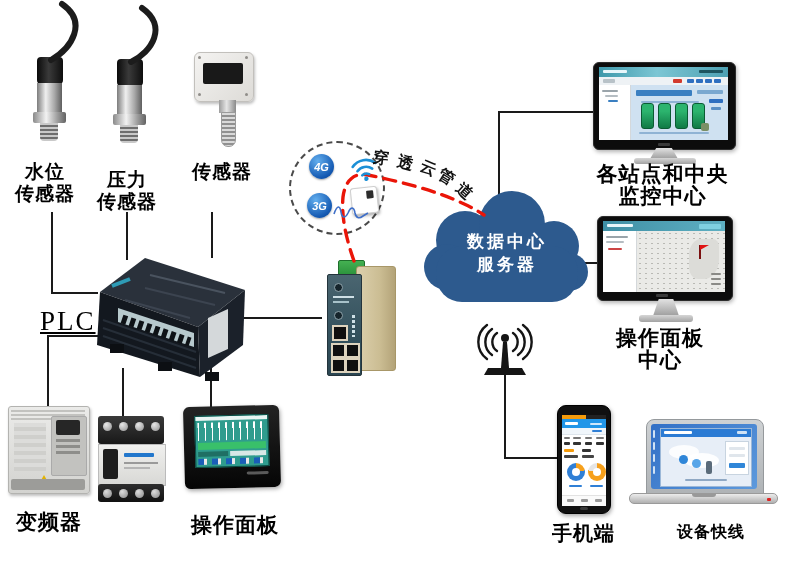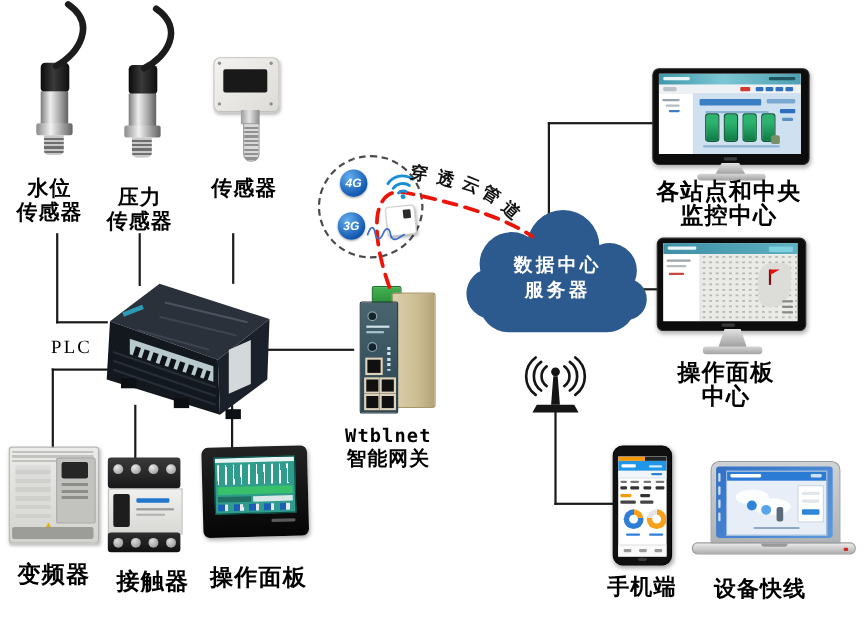--- a/index.html
+++ b/index.html
@@ -8,21 +8,21 @@
   .abs{position:absolute;}
   svg.layer{position:absolute;left:0;top:0;pointer-events:none;}
   
   .cline{position:absolute;background:#1a1a1a;}
   
   .lbl{position:absolute;color:#000;font-weight:700;text-align:center;letter-spacing:1px;}
   .lbl .ln{display:block;}
   .s-lbl{font-size:19px;line-height:22px;}
   .b-lbl{font-size:21px;line-height:24px;}
   .m-lbl{font-size:21px;line-height:21.5px;}
-  .plc-lbl{font-family:"Liberation Serif",serif;font-size:17px;font-weight:400;letter-spacing:2px;}
+  .plc-lbl{font-family:"Liberation Serif",serif;font-size:27px;font-weight:400;letter-spacing:2px;text-decoration:underline;}
   .gw-l1{font-family:"DejaVu Sans Mono","Liberation Mono",monospace;font-size:17px;font-weight:700;letter-spacing:1px;}
   .gw-l2{font-size:18px;line-height:21px;}
   .cloud-lbl{color:#fff;font-size:17px;line-height:23px;letter-spacing:3px;font-weight:700;text-align:center;}
   .tchar{position:absolute;font-size:16px;font-weight:700;color:#111;}
   
   .cap{position:absolute;background:linear-gradient(90deg,#0a0a0a,#3a3a3a 45%,#0e0e0e);border-radius:4px;}
   .sbody{position:absolute;background:linear-gradient(90deg,#7c7c7c,#efefef 35%,#a8a8a8 70%,#5f5f5f);}
   .hex{position:absolute;background:linear-gradient(90deg,#8a8a8a,#f2f2f2 40%,#9b9b9b 75%,#636363);border-radius:2px;}
   .thread{position:absolute;background:repeating-linear-gradient(180deg,#c9c9c9 0 2px,#6e6e6e 2px 4px);border-radius:0 0 4px 4px;}
   .th-box{position:absolute;background:linear-gradient(135deg,#f4f3f1,#dddbd7);border:1px solid #c2c0bc;border-radius:6px;box-shadow:1px 2px 3px rgba(0,0,0,.25);}
@@ -377,42 +377,35 @@
   </div>
   <div class="lbl s-lbl" style="left:178px;top:160px;width:88px;">
     <span class="ln">传感器</span>
   </div>
   <div class="lbl plc-lbl" style="left:40px;top:306px;width:50px;">
     <span>PLC</span>
   </div>
   <div class="lbl b-lbl" style="left:5px;top:510px;width:88px;">
     <span>变频器</span>
   </div>
-  <div class="lbl b-lbl" style="left:100px;top:516px;width:78px;">
-    <span>接触器</span>
-  </div>
   <div class="lbl b-lbl" style="left:184px;top:513px;width:102px;">
     <span>操作面板</span>
-  </div>
-  <div class="lbl" style="left:303px;top:387px;width:100px;">
-    <span class="ln gw-l1">Wtblnet</span>
-    <span class="ln gw-l2">智能网关</span>
   </div>
   <div class="cloud-lbl abs" style="left:442px;top:230px;width:130px;">
     <span class="ln" style="display:block;">数据中心</span>
     <span class="ln" style="display:block;">服务器</span>
   </div>
   <div class="lbl m-lbl" style="left:580px;top:163px;width:165px;">
     <span class="ln">各站点和中央</span>
     <span class="ln">监控中心</span>
   </div>
   <div class="lbl m-lbl" style="left:580px;top:327px;width:160px;">
     <span class="ln">操作面板</span>
     <span class="ln">中心</span>
   </div>
   <div class="lbl" style="left:546px;top:520px;width:75px;font-size:20px;">
     <span>手机端</span>
   </div>
-  <div class="lbl" style="left:632px;top:522px;width:118px;font-size:20px;">
+  <div class="lbl" style="left:652px;top:522px;width:118px;font-size:16px;">
     <span>设备快线</span>
   </div>
 
 </div>
 
 </body></html>

